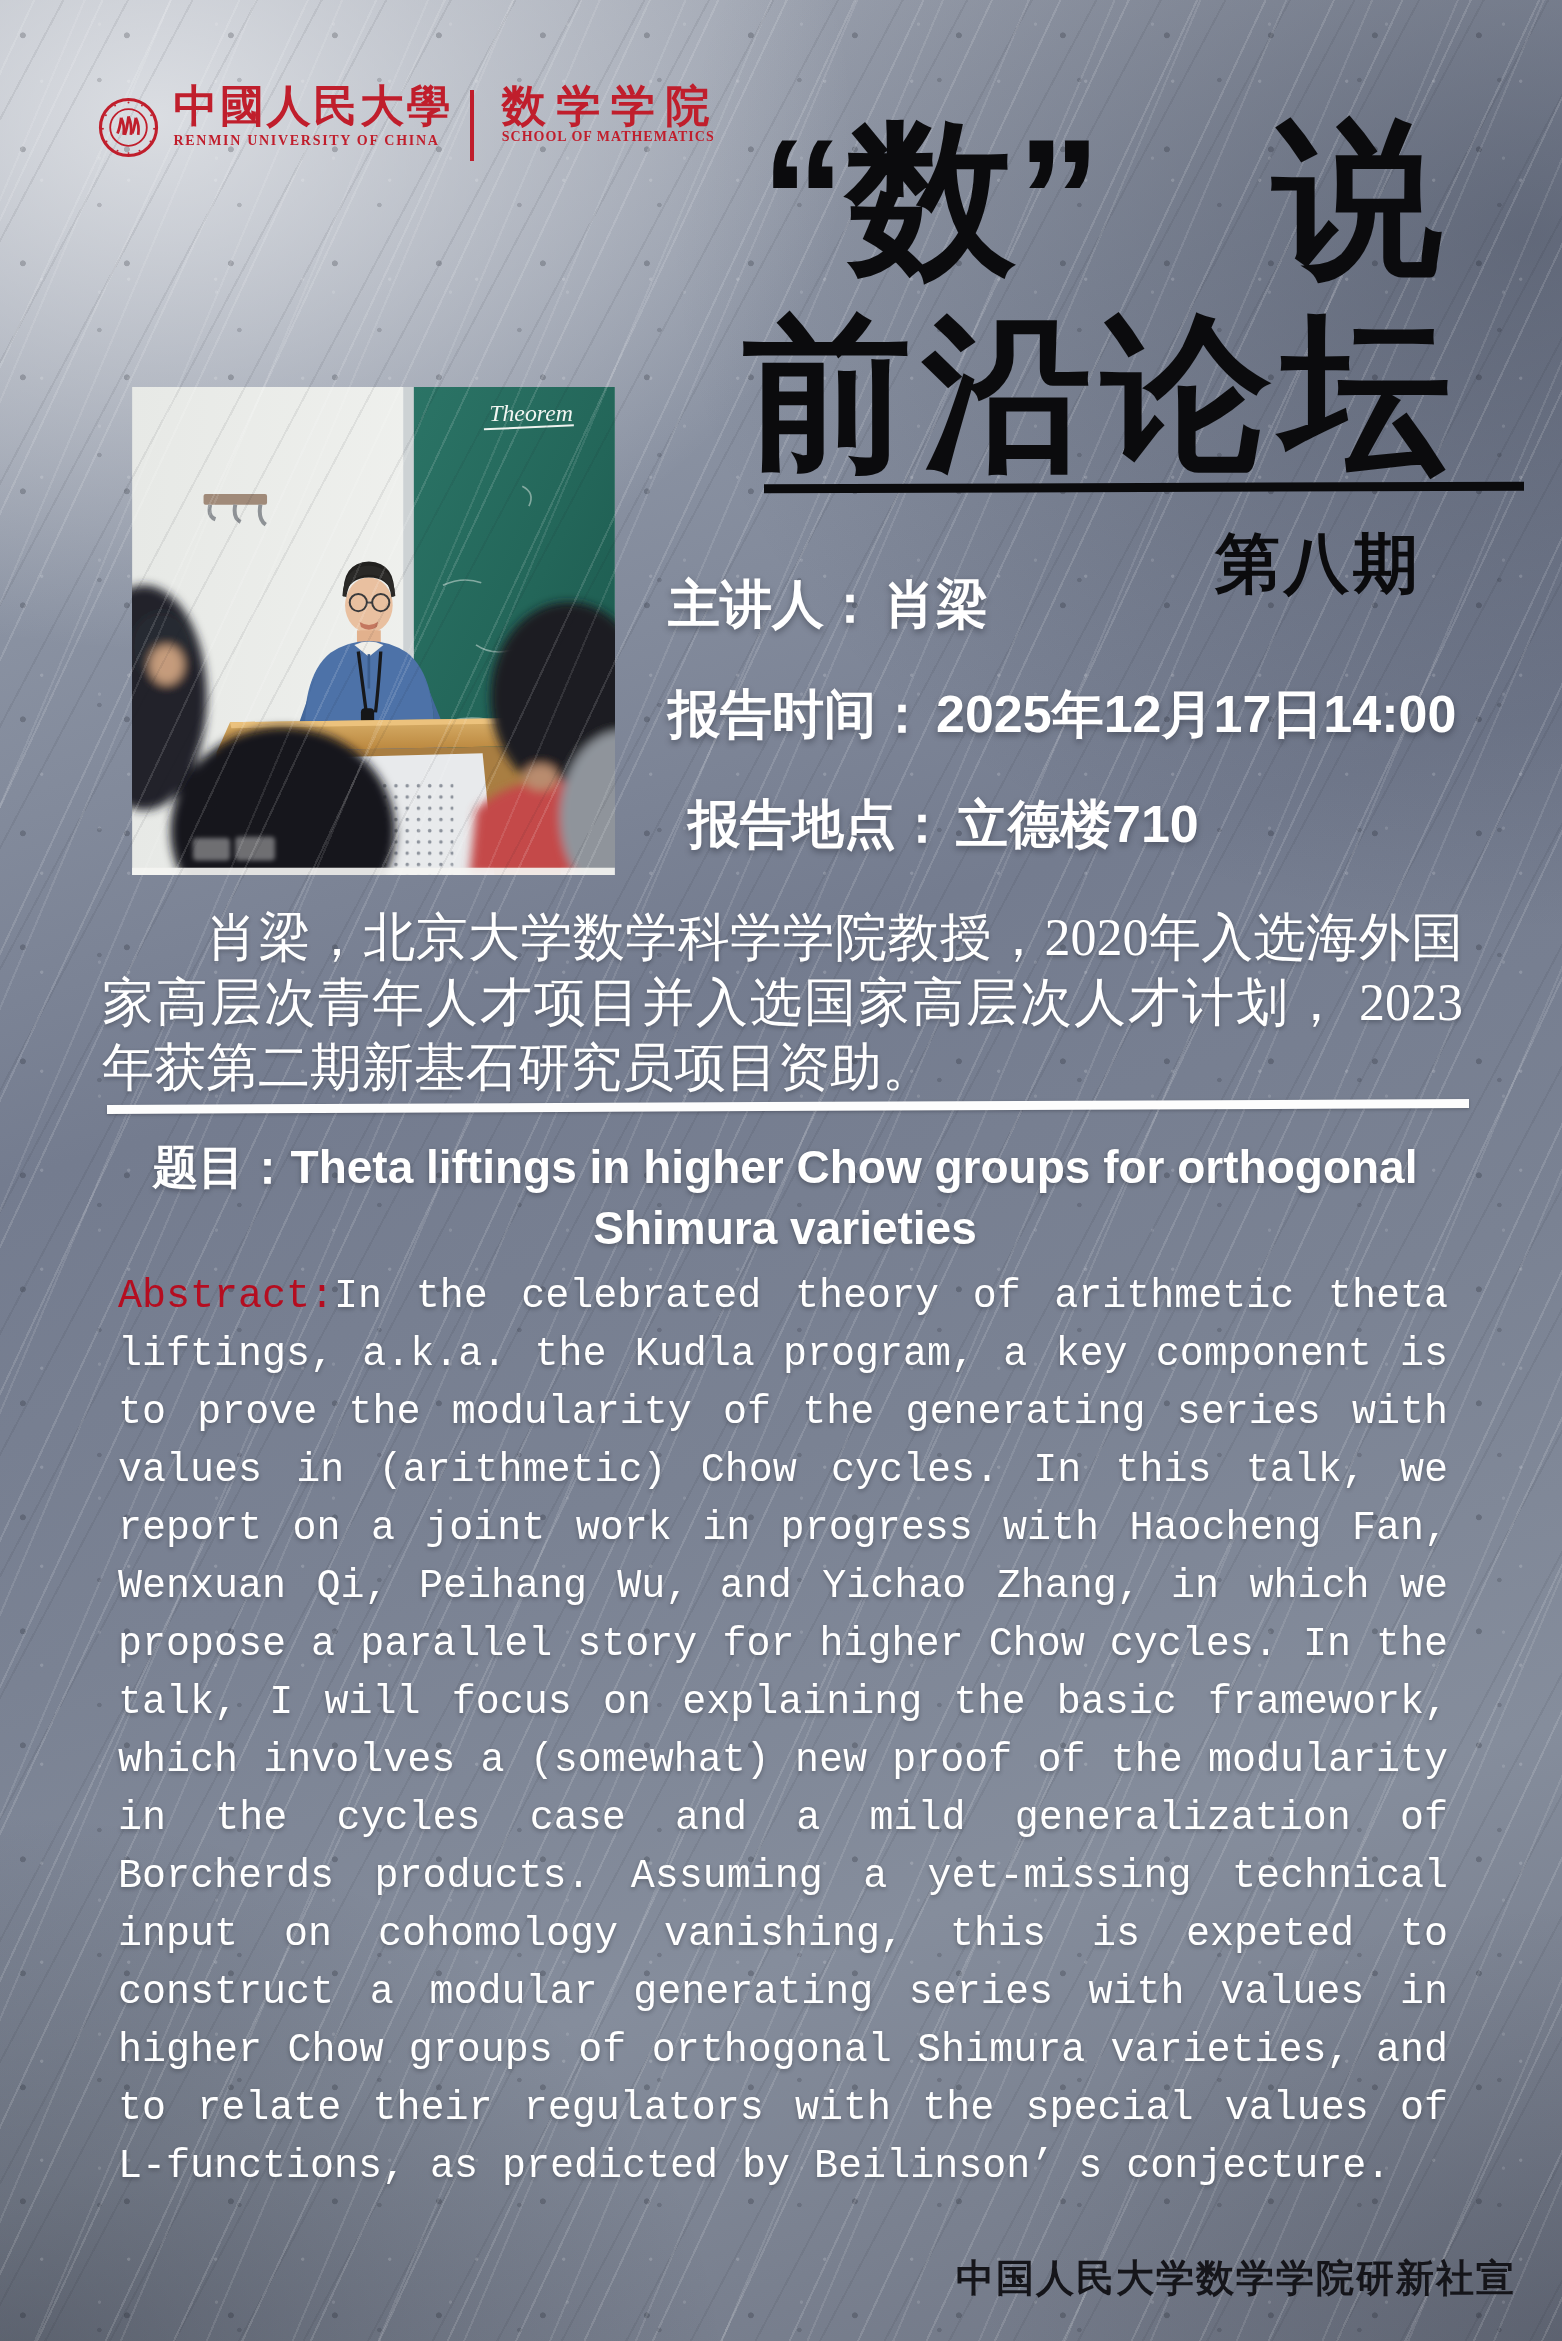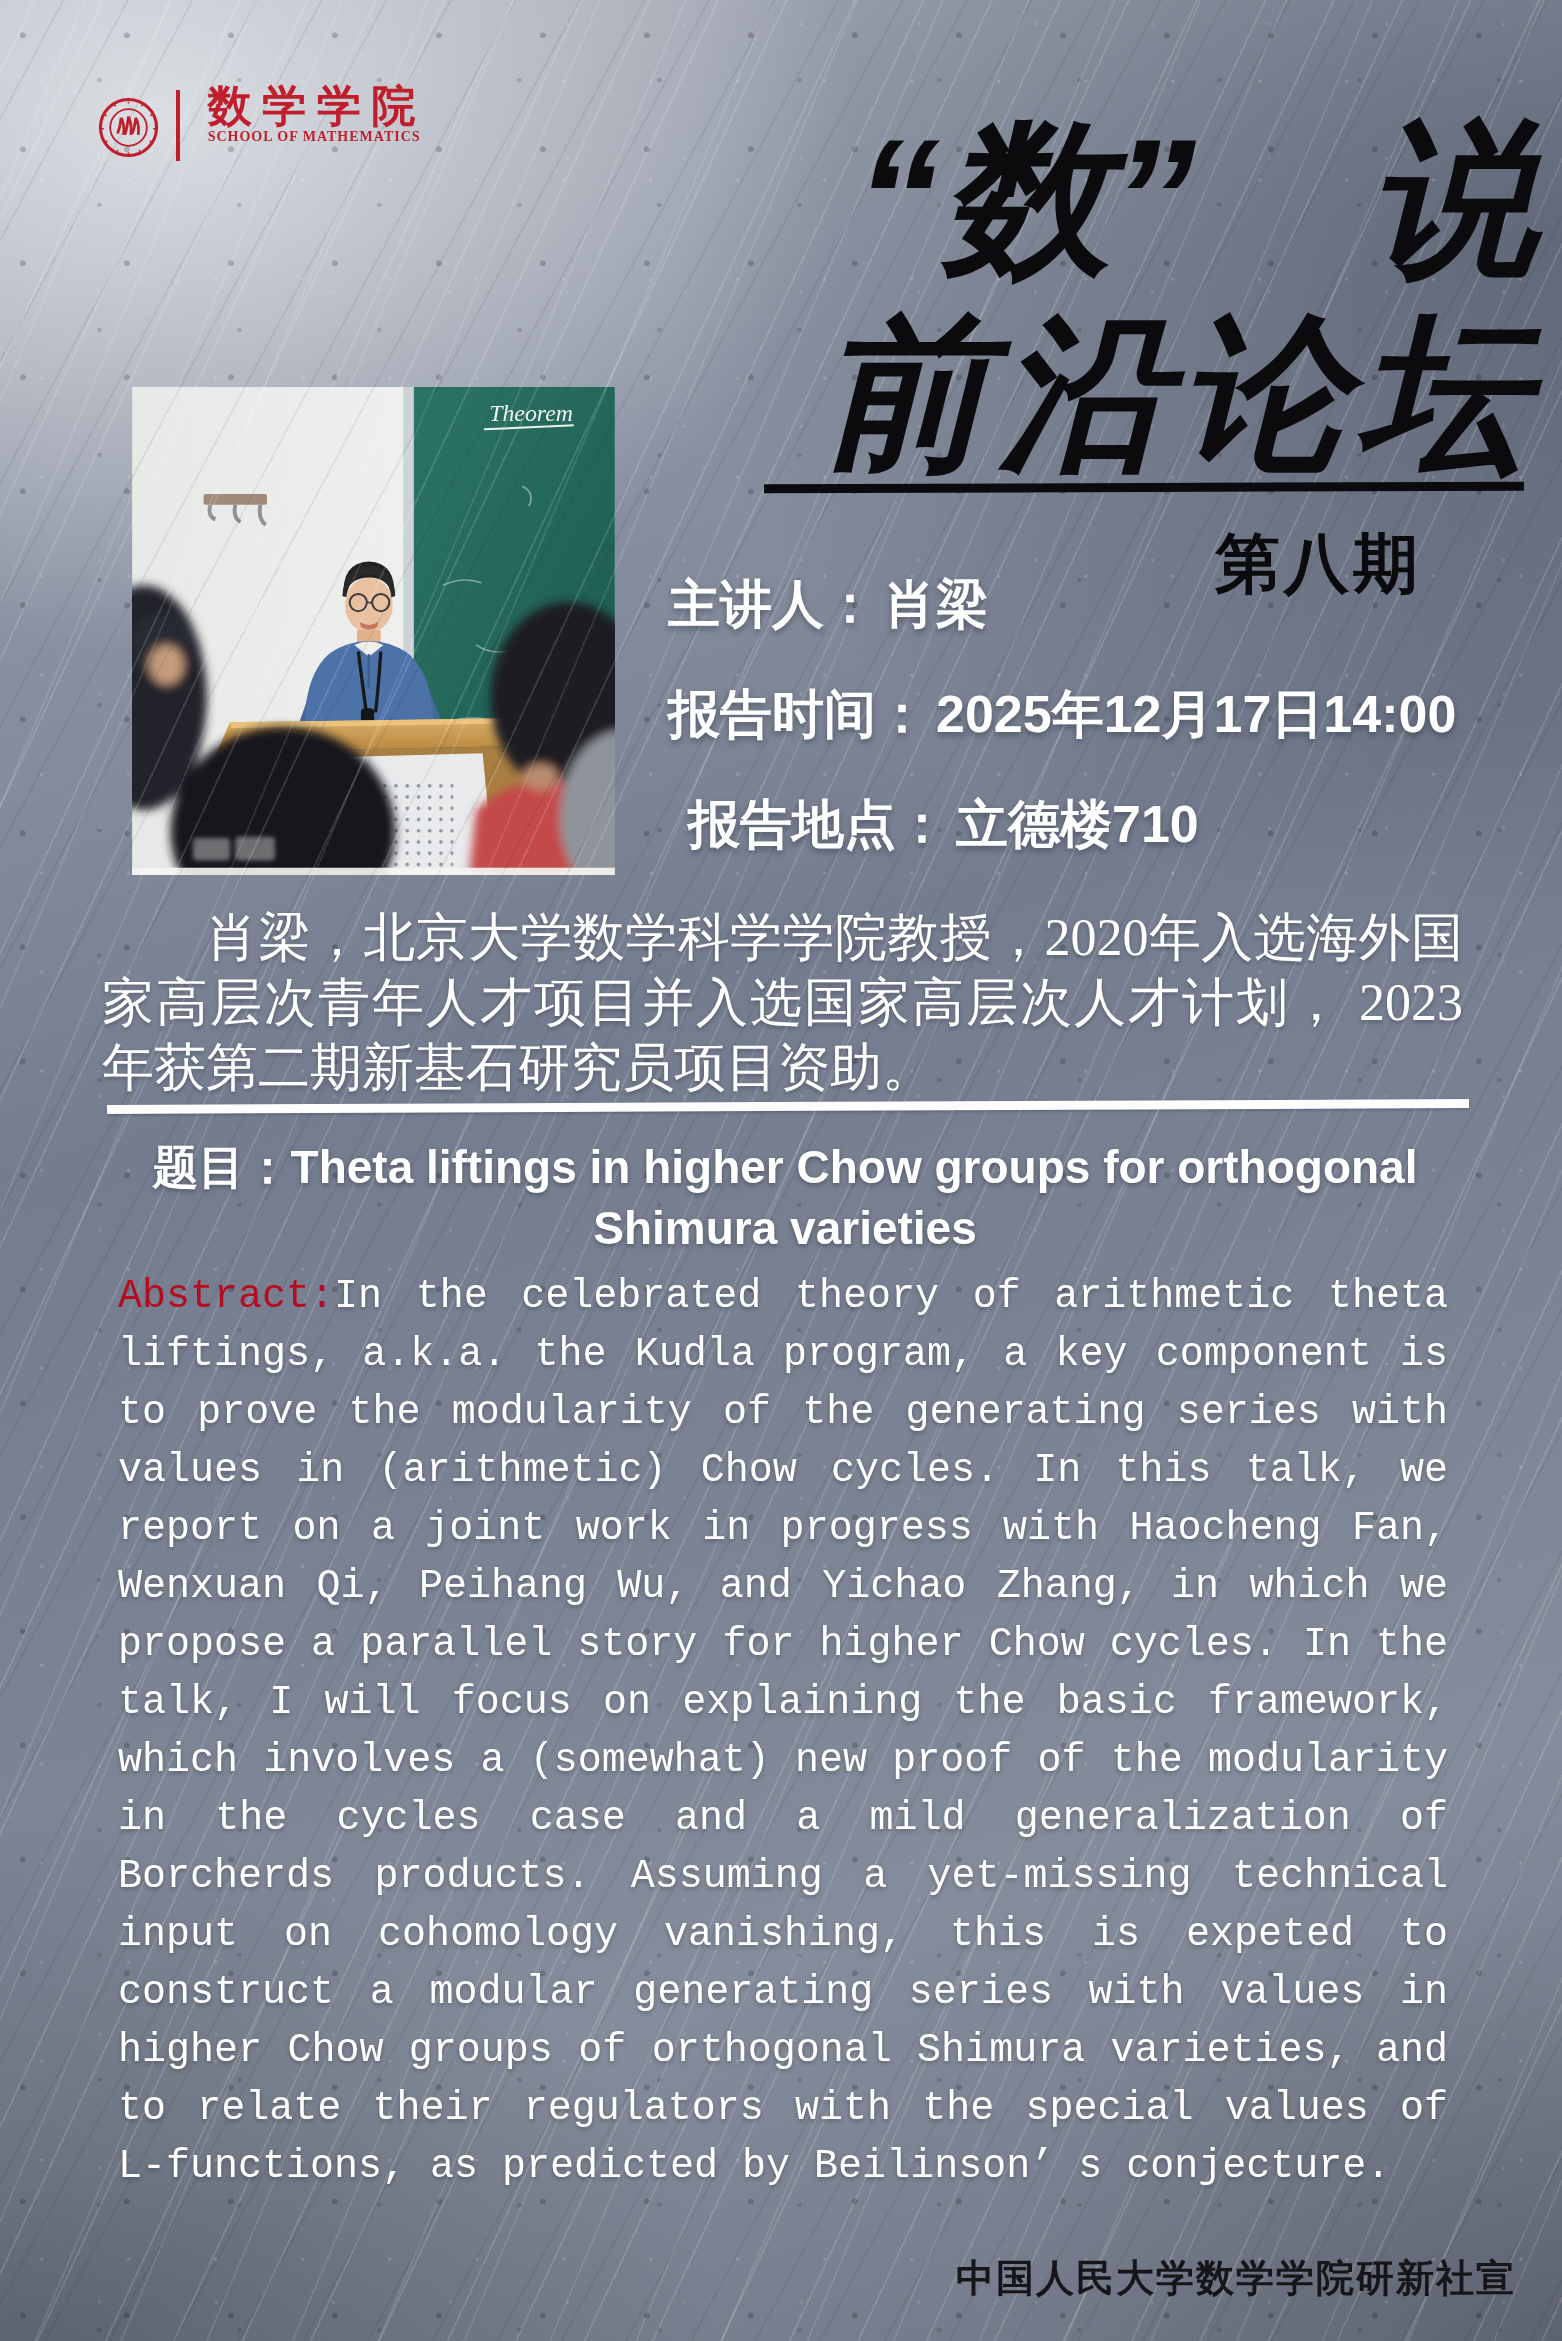--- a/index.html
+++ b/index.html
@@ -39,22 +39,22 @@
   .logo{left:98px;top:85px;display:flex;align-items:flex-start;color:#c01e2c;}
   .logo .seal{width:61px;height:61px;margin-top:12px;}
   .logo .block{margin-left:14.5px;}
   .logo .cn{font-family:"Liberation Serif", serif;font-weight:700;font-size:44px;letter-spacing:2.6px;line-height:44px;}
   .logo .en{font-family:"Liberation Serif", serif;font-weight:700;font-size:14px;letter-spacing:1.7px;margin-top:4px;}
   .logo .divider{width:4px;height:71px;background:#c01e2c;margin:5.3px 13.2px 0 17px;}
   .logo .school-cn{font-family:"Liberation Serif", serif;font-weight:700;font-size:44px;letter-spacing:10.6px;line-height:44px;}
   .logo .school-en{font-family:"Liberation Serif", serif;font-weight:700;font-size:14px;letter-spacing:1px;}
 
   
-  .title-line{left:754px;width:784px;text-align:right;color:#0b0b0d;
-    font-weight:900;font-size:169px;line-height:1;letter-spacing:1.3px;white-space:nowrap;font-style:italic;}
+  .title-line{left:710px;width:784px;text-align:center;color:#0b0b0d;
+    font-weight:900;font-size:169px;line-height:1;letter-spacing:1.3px;white-space:nowrap;}
   .title-line.l1{top:114px;}
   .title-line.l2{top:309px;letter-spacing:10.6px;}
   .title-underline{left:764px;top:483px;width:760px;height:8.6px;background:#0b0b0d;transform:rotate(-.2deg);}
   .issue{left:1215px;top:520px;font-size:65px;font-weight:900;color:#0b0b0d;letter-spacing:4px;}
 
   
   .photo{left:132px;top:387px;width:483px;height:488px;z-index:1;}
 
   
   .meta-line{left:668px;color:#fff;font-weight:700;font-size:52px;white-space:nowrap;
@@ -209,20 +209,24 @@
           <circle cx="87" cy="30" r="1.6"></circle>
           <circle cx="8" cy="52" r="1.6"></circle>
         <circle cx="92" cy="52" r="1.6"></circle>
           <circle cx="14" cy="73" r="1.6"></circle>
           <circle cx="86" cy="73" r="1.6"></circle>
         <circle cx="32" cy="88" r="1.6"></circle>
           <circle cx="68" cy="88" r="1.6"></circle>
           <circle cx="50" cy="92" r="1.6"></circle>
       </g>
     </svg>
+    <div class="block">
+      <div class="cn">中國人民大學</div>
+      <div class="en">RENMIN UNIVERSITY OF CHINA</div>
+    </div>
     <div class="divider"></div>
     <div class="block">
       <div class="school-cn">数学学院</div>
       <div class="school-en">SCHOOL OF MATHEMATICS</div>
     </div>
   </div>
 
   <div class="layer title-line l1">“数”　说</div>
   <div class="layer title-line l2">前沿论坛</div>
   <div class="layer title-underline"></div>

